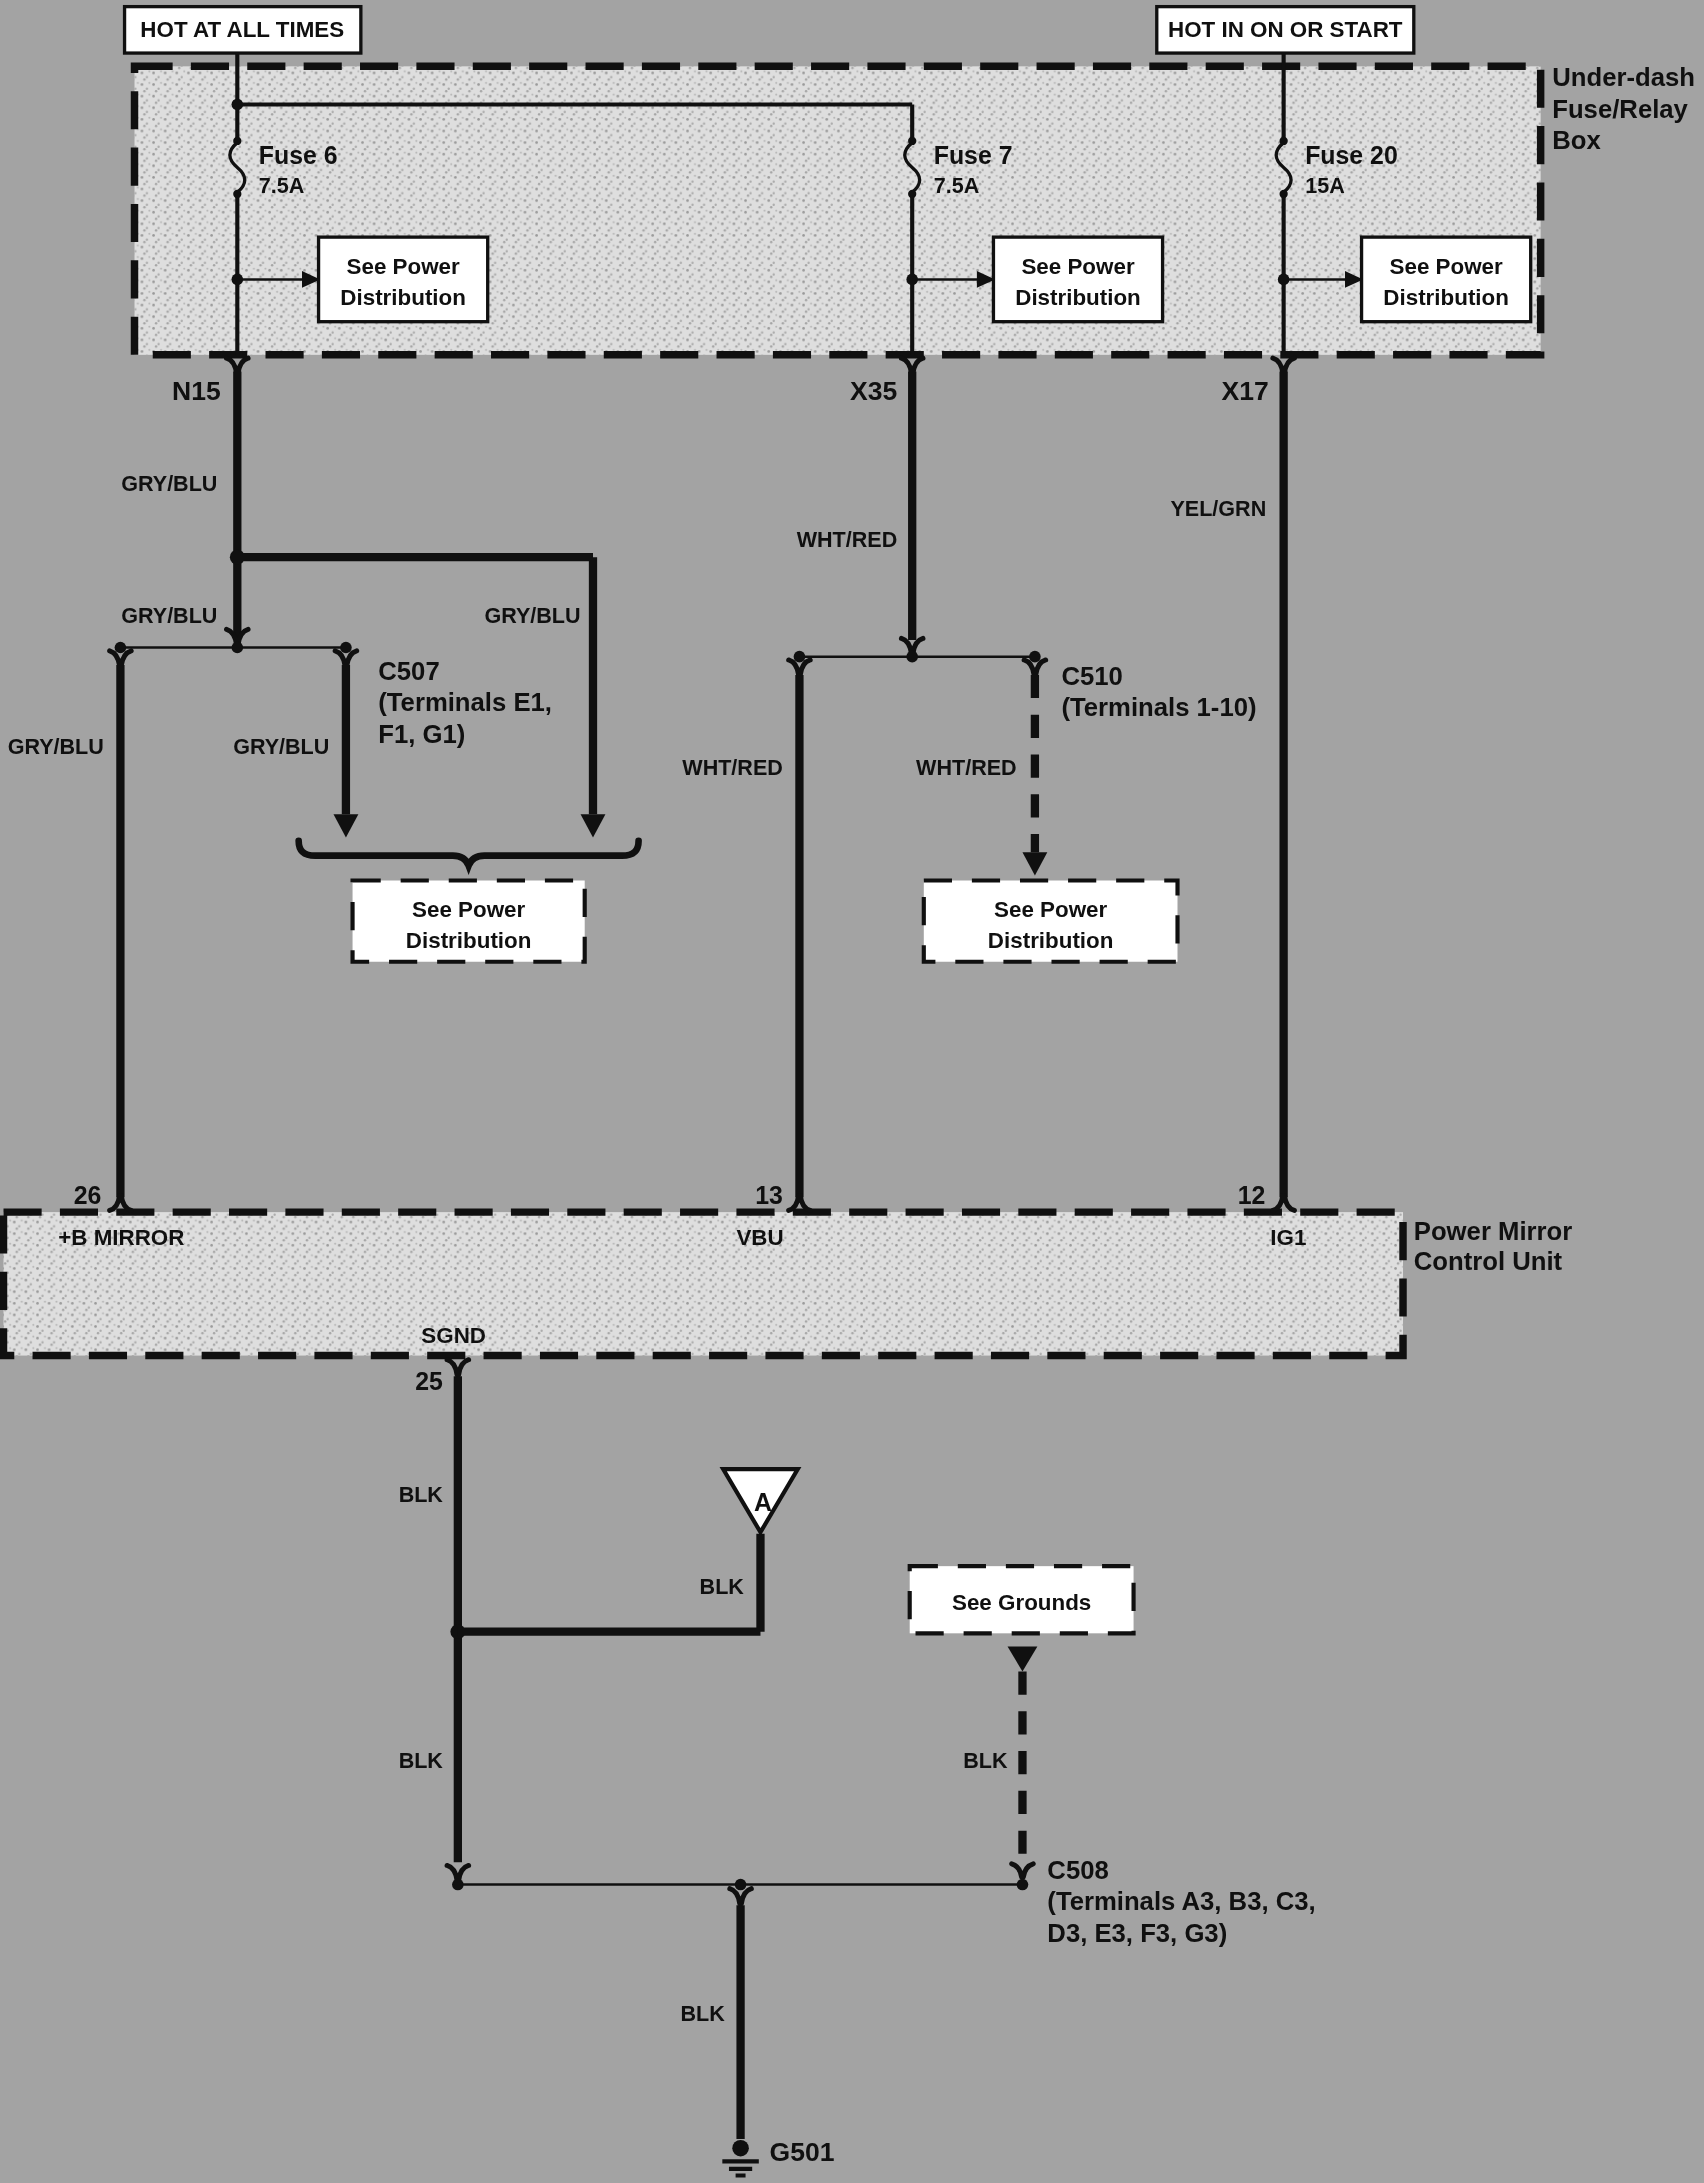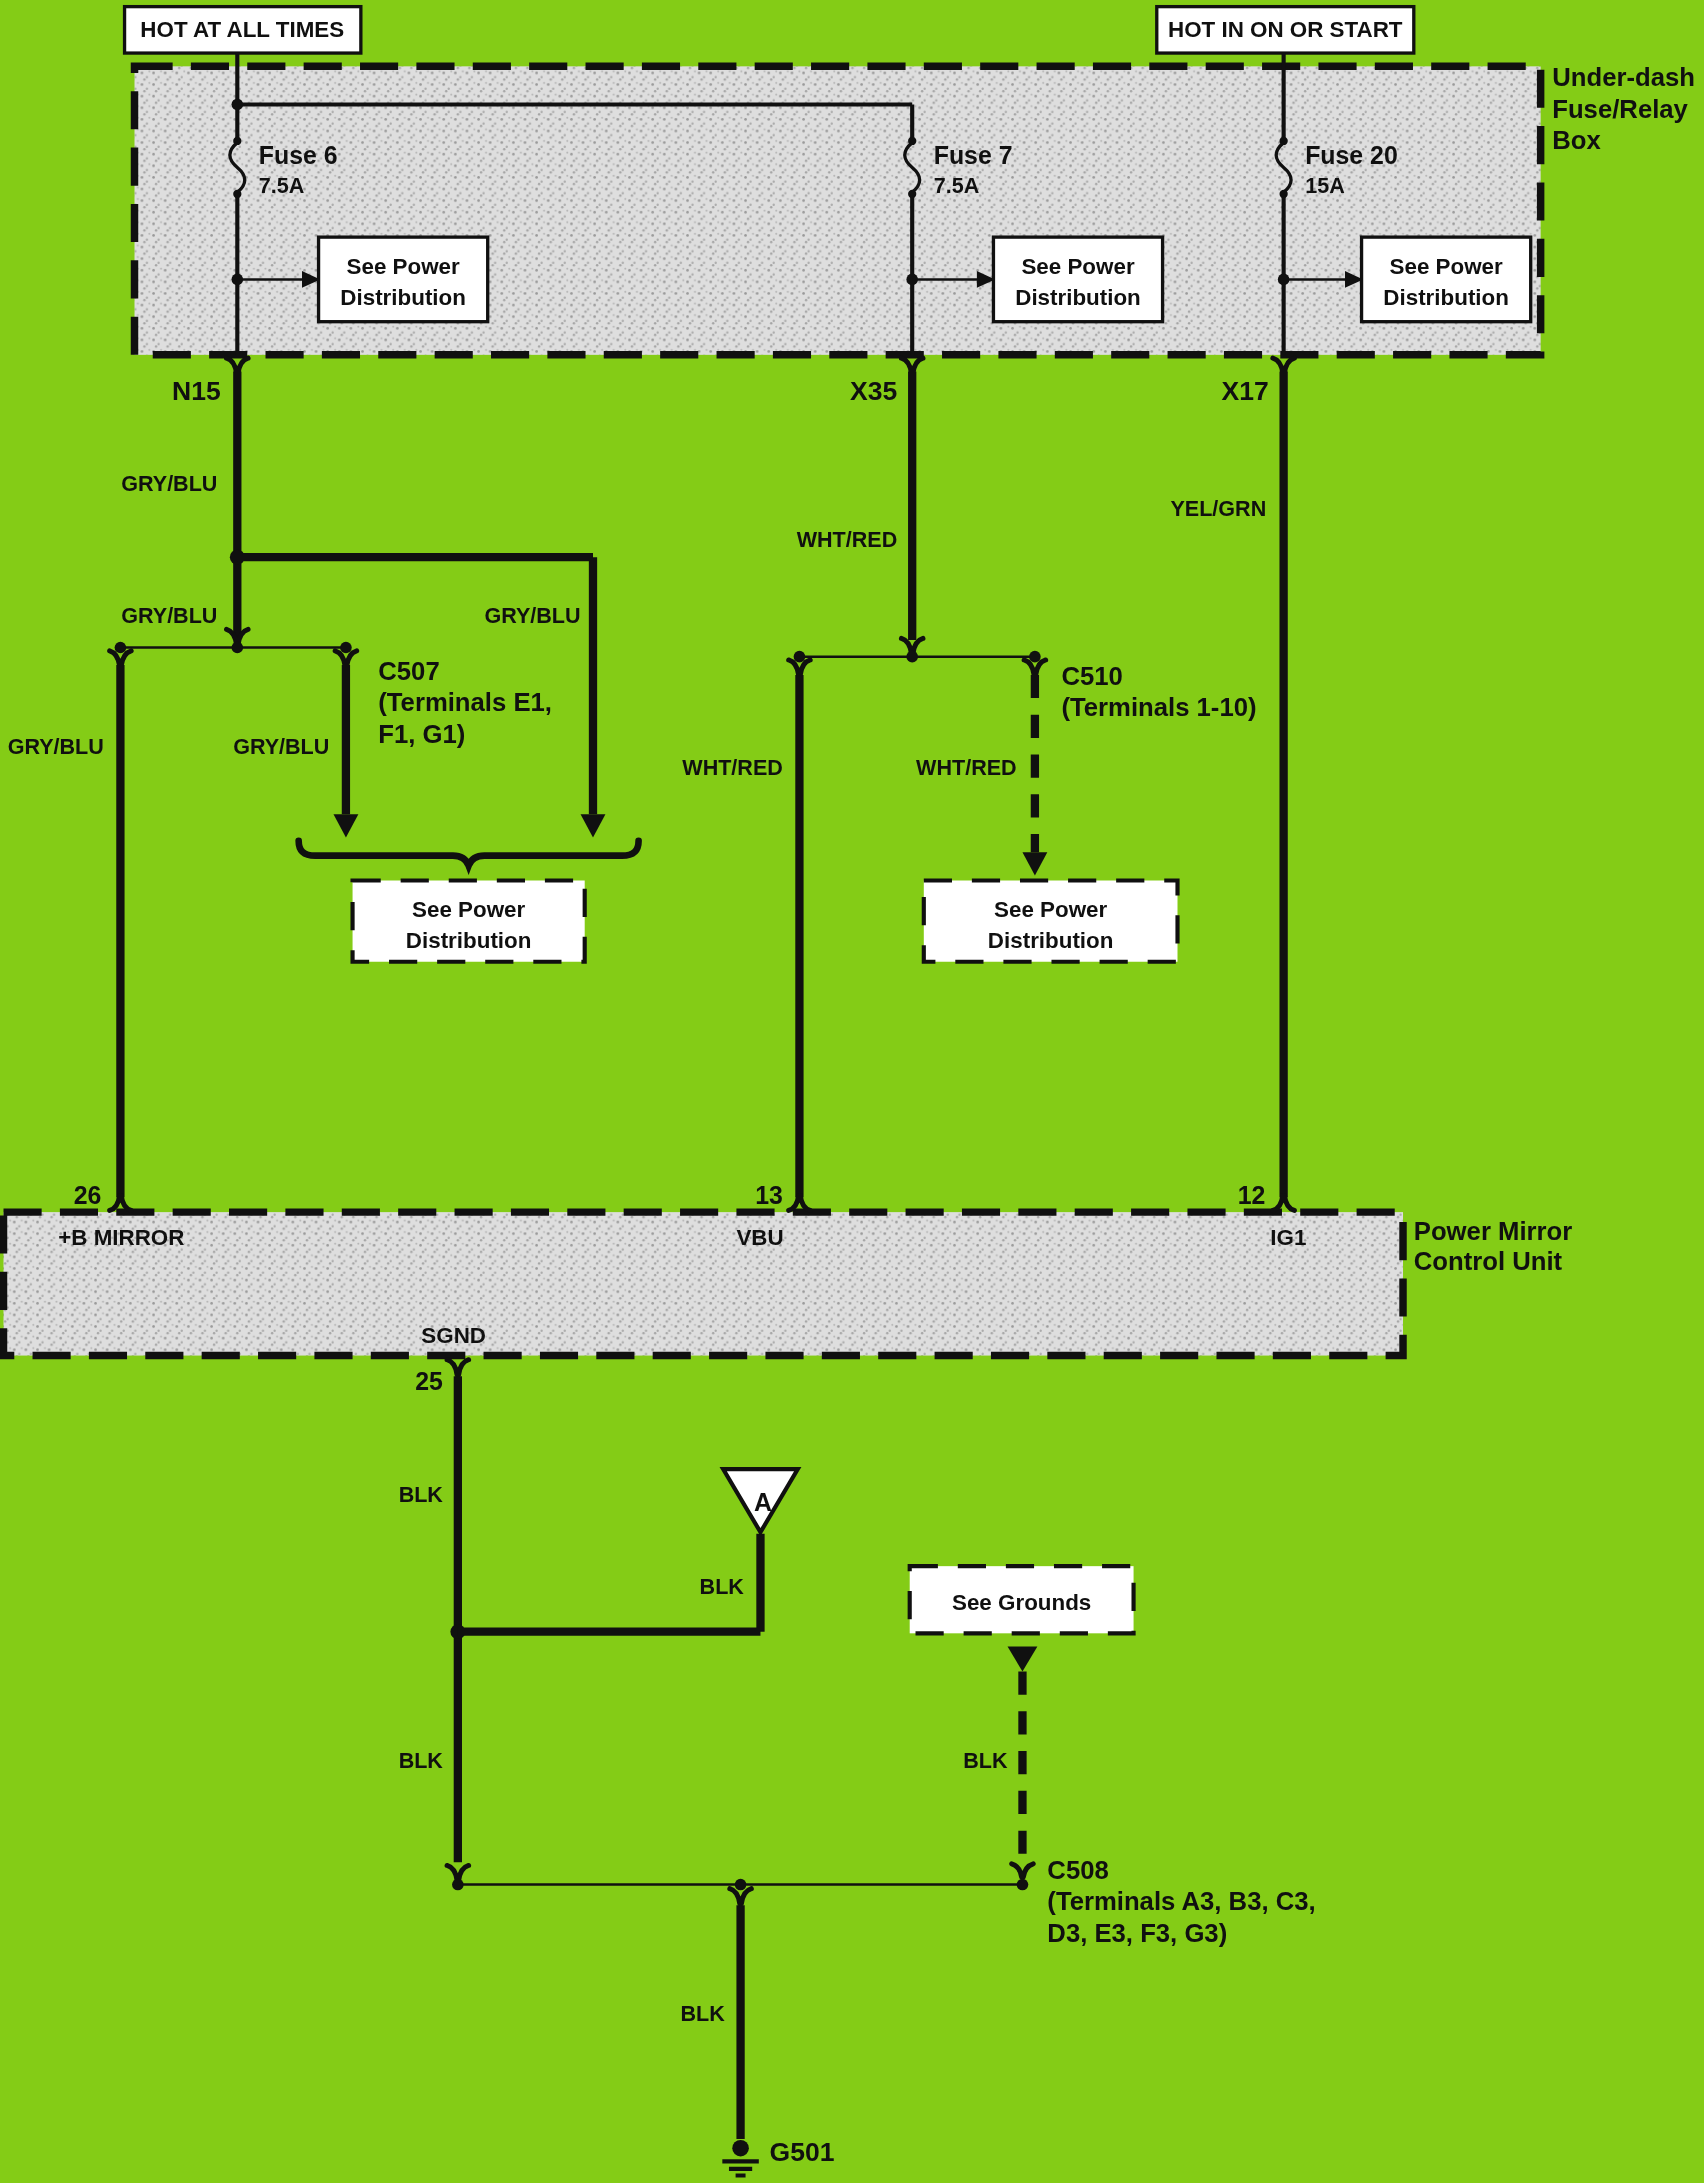--- a/index.html
+++ b/index.html
@@ -1,16 +1,16 @@
 <!DOCTYPE html>
 <html style="font-size:13.3px"><head>
 <meta charset="utf-8">
 <style>
   html,body{margin:0;padding:0;background:#ffffff;}
-  .stage{position:relative;width:1705px;height:2183px;background:#84cc16;}
+  .stage{position:relative;width:1705px;height:2183px;background:#a3a3a3;}
   svg{display:block;}
   .t{font-family:"Liberation Sans","DejaVu Sans",sans-serif;fill:#101010;}
   .s26{font-size:26px;font-weight:600;}
   .s27{font-size:27px;font-weight:600;}
   .s27b{font-size:27px;font-weight:700;}
   .s30{font-size:30px;font-weight:600;}
   .s31{font-size:31px;font-weight:600;}
   .s32{font-size:32px;font-weight:600;}
   .wire{stroke:#101010;fill:none;}
   .thick{stroke-width:10;}

